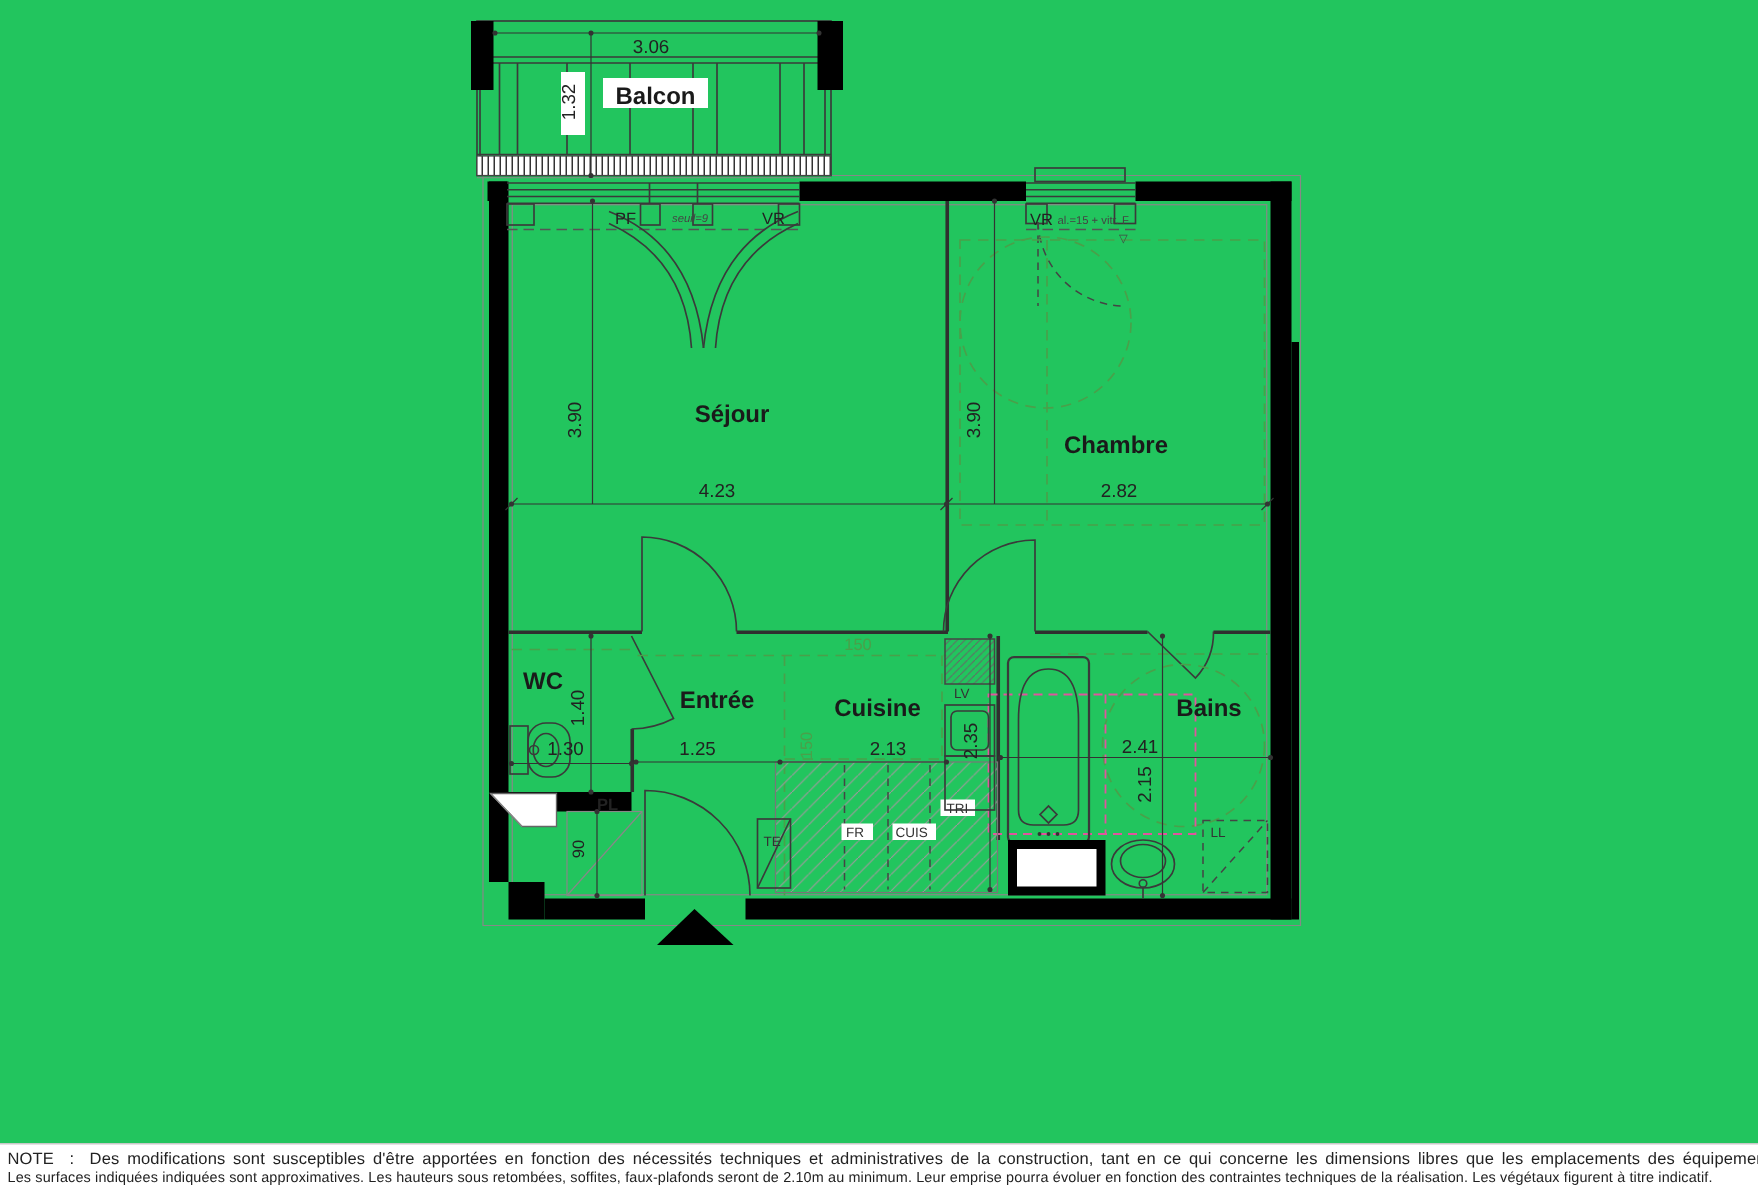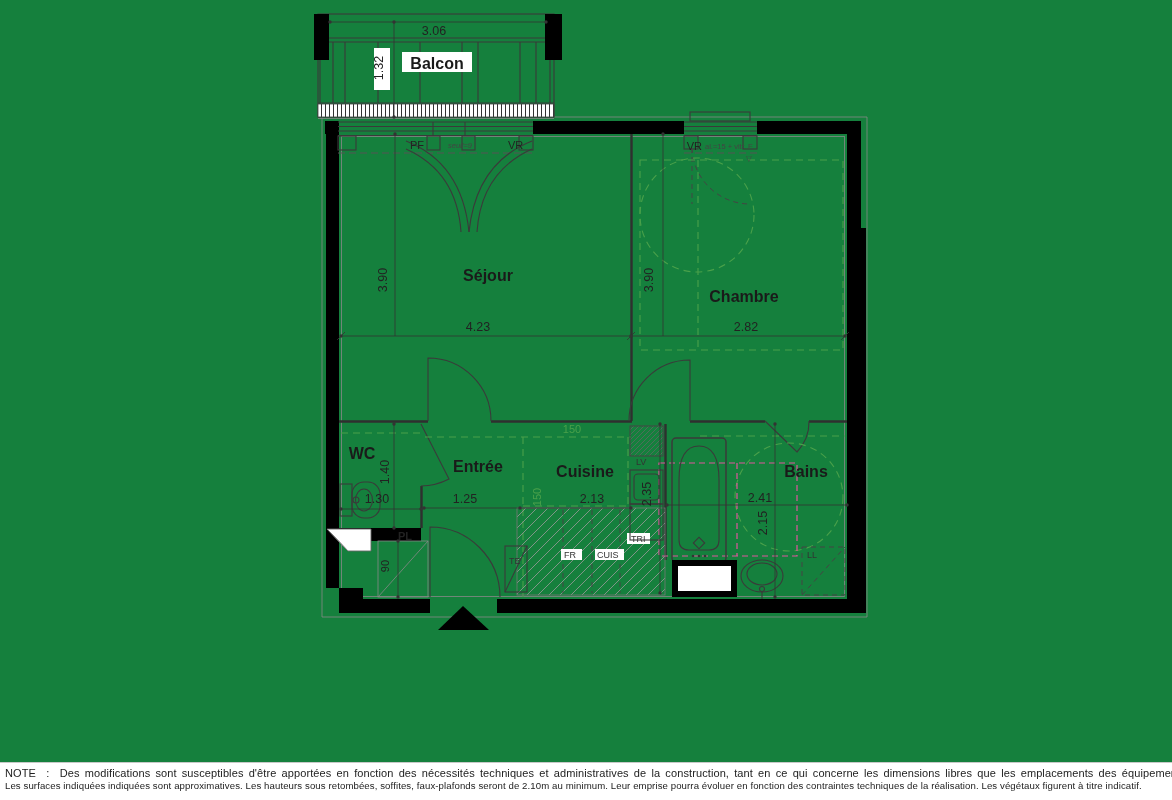--- a/index.html
+++ b/index.html
@@ -1,16 +1,16 @@
 <!DOCTYPE html>
 <html style="--c-wall: #000000; --c-green: #4aa04a; --c-pink: #e0559e;"><head>
 <meta charset="utf-8">
 <style>
   html,body{margin:0;padding:0;background:#fff;}
-  #stage{position:relative;width:1172px;height:800px;background:#15803d;overflow:hidden;
+  #stage{position:relative;width:1172px;height:800px;background:#22c55e;overflow:hidden;
          font-family:"Liberation Sans",sans-serif;}
   svg text{font-family:"Liberation Sans",sans-serif;fill:#1a1a1a;}
   .room{font-size:16px;font-weight:bold;}
   .dimt{font-size:12.5px;fill:#222;}
   .small{font-size:11px;fill:#222;}
   .tiny{font-size:9px;fill:#333;}
   .micro{font-size:7.5px;fill:#444;}
   .gtext{fill:var(--c-green);font-size:11px;}
   .wall{fill:var(--c-wall);stroke:none;}
   .thin{stroke:#2f2f2f;stroke-width:2.4;fill:none;}

